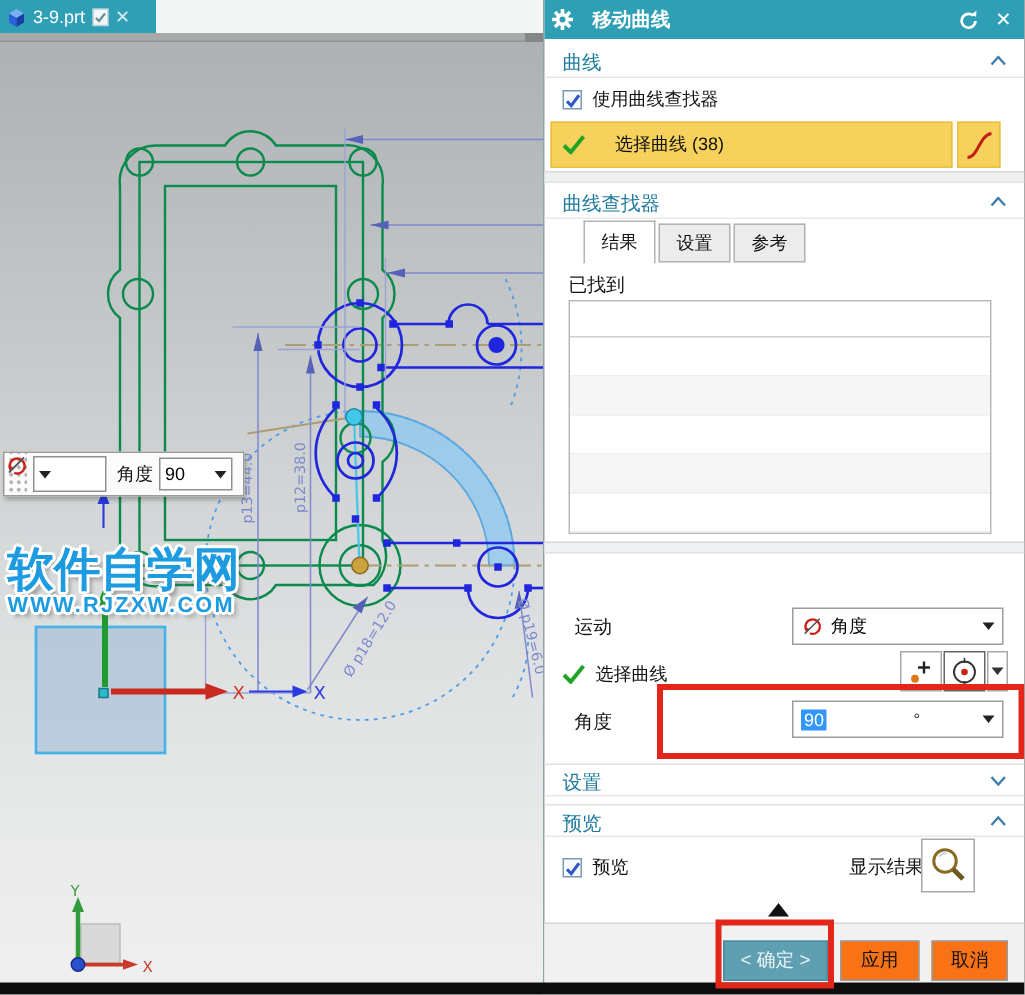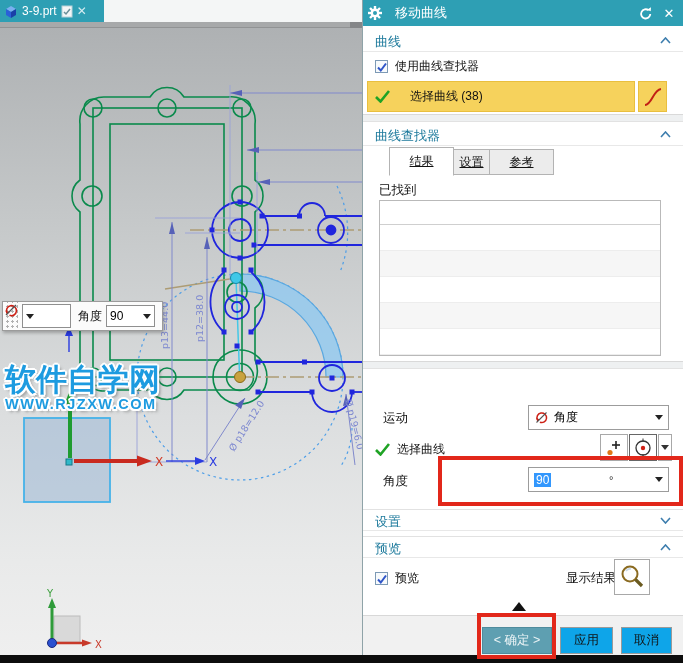--- a/index.html
+++ b/index.html
@@ -31,55 +31,55 @@
   #minitb .grip{width:14px;height:28px;margin-left:1px;
     background-image:radial-gradient(circle,#b0b0b0 1px,transparent 1.4px);background-size:5px 5px;background-position:1px 2px;}
   .tb-btn{width:49px;height:24px;border:1px solid #8f8f8f;background:#fff;margin-left:4px;
     display:flex;align-items:center;justify-content:space-between;padding:0 3px;}
   .caret{width:0;height:0;border-left:4px solid transparent;border-right:4px solid transparent;border-top:5px solid #222;}
   #minitb .lbl{font-size:12px;color:#111;margin:0 4px 0 7px;}
   .tb-combo{width:49px;height:22px;border:1px solid #8f8f8f;background:#fff;display:flex;align-items:center;justify-content:space-between;padding:0 3px;font-size:12px;}
   
   #panel{position:absolute;left:362px;top:0;width:321px;height:663px;background:#fff;border-left:1px solid #8fa3a8;}
   #p-title{position:absolute;left:0;top:0;width:100%;height:26px;background:#2e9fb4;display:flex;align-items:center;color:#fff;}
-  #p-title .t{font-size:13px;font-weight:normal;margin-left:8px;}
+  #p-title .t{font-size:13px;font-weight:bold;margin-left:8px;}
   #p-title .sp{flex:1;}
   .titl-ic{width:18px;height:18px;display:flex;align-items:center;justify-content:center;margin:0 3px;}
   .sec-h{position:absolute;left:0;width:100%;height:22px;border-bottom:1px solid #e8e8e8;}
   .sec-h .txt{position:absolute;left:12px;top:3px;font-size:13px;color:#1d7a9c;}
   .sec-h .chev{position:absolute;right:12px;top:7px;}
   .band{position:absolute;left:0;width:100%;height:8px;background:#eef0f1;border-top:1px solid #d9d9d9;border-bottom:1px solid #e2e2e2;}
   .cbx{width:13px;height:13px;border:1px solid #7d9ab5;background:#f7fafc;display:inline-flex;align-items:center;justify-content:center;}
   .row-lab{font-size:12px;color:#111;}
   #sel-row{position:absolute;left:4px;top:81px;width:268px;height:31px;background:#f6d25c;border:1px solid #e9bf3e;
     display:flex;align-items:center;gap:20px;padding-left:7px;}
   #sel-btn{position:absolute;left:275px;top:81px;width:29px;height:31px;background:#f6d25c;border:1px solid #e9bf3e;
     display:flex;align-items:center;justify-content:center;}
-  .tabbtn{position:absolute;top:149px;height:26px;width:65px;background:#ececec;border:1px solid #b3b3b3;
-    font-size:12px;color:#111;display:flex;align-items:center;justify-content:center;text-decoration:underline;}
+  .tabbtn{position:absolute;top:149px;height:26px;width:48px;background:#ececec;border:1px solid #b3b3b3;
+    font-size:12px;color:#111;display:flex;align-items:center;justify-content:center;}
   .tabbtn.active{background:#fff;border-bottom:1px solid #fff;top:147px;height:29px;z-index:2;}
   #found-lab{position:absolute;left:16px;top:182px;font-size:12.5px;color:#111;}
   #listbox{position:absolute;left:16px;top:200px;width:282px;height:156px;border:1px solid #b9b9b9;background:#fff;}
   #listbox .hrow{height:24px;border-bottom:1px solid #cfcfcf;}
   #listbox .r{height:26px;border-bottom:1px solid #ededed;}
   #listbox .r.alt{background:#f6f6f6;}
   .frm-lab{position:absolute;font-size:12.5px;color:#111;}
   .dropdown{position:absolute;left:165px;width:141px;height:25px;border:1px solid #9c9c9c;background:#fff;
     display:flex;align-items:center;padding:0 5px;gap:5px;font-size:12px;}
   .dd-caret{margin-left:auto;}
   .sq-btn{position:absolute;width:28px;height:27px;border:1px solid #a8a8a8;background:#fff;display:flex;align-items:center;justify-content:center;}
   #angle-input{position:absolute;left:165px;top:467px;width:141px;height:25px;border:1px solid #9c9c9c;background:#fff;
     display:flex;align-items:center;padding:0 5px;font-size:12px;}
   #angle-input .val{background:#3297fd;color:#fff;padding:0 2px;}
   #angle-input .unit{position:absolute;left:80px;color:#333;font-size:11px;}
   .redbox{position:absolute;border:4px solid #e2271a;z-index:9;}
   #collapse-tri{position:absolute;left:149px;top:602px;width:0;height:0;
     border-left:7px solid transparent;border-right:7px solid transparent;border-bottom:9px solid #111;}
   #p-footer{position:absolute;left:0;top:615px;width:100%;height:40px;background:#f1f1f1;border-top:1px solid #d8d8d8;}
-  .btn{position:absolute;top:11px;height:27px;border:1px solid #9a9a9a;background:#0ea5e9;
+  .btn{position:absolute;top:11px;height:27px;border:1px solid #9a9a9a;background:#f97316;
     font-size:12.5px;color:#111;display:flex;align-items:center;justify-content:center;font-family:inherit;}
   #btn-ok{left:119px;width:70px;background:#5e9fb1;color:#ecf4f6;border-color:#4f8b9c;}
   #btn-apply{left:197px;width:53px;}
   #btn-cancel{left:258px;width:51px;}
   #blackbar{position:absolute;left:0;top:655px;width:683px;height:8px;background:#0d0d0d;z-index:8;}
   .chsvg{display:block;}
 </style>
 </head>
 <body>
 

